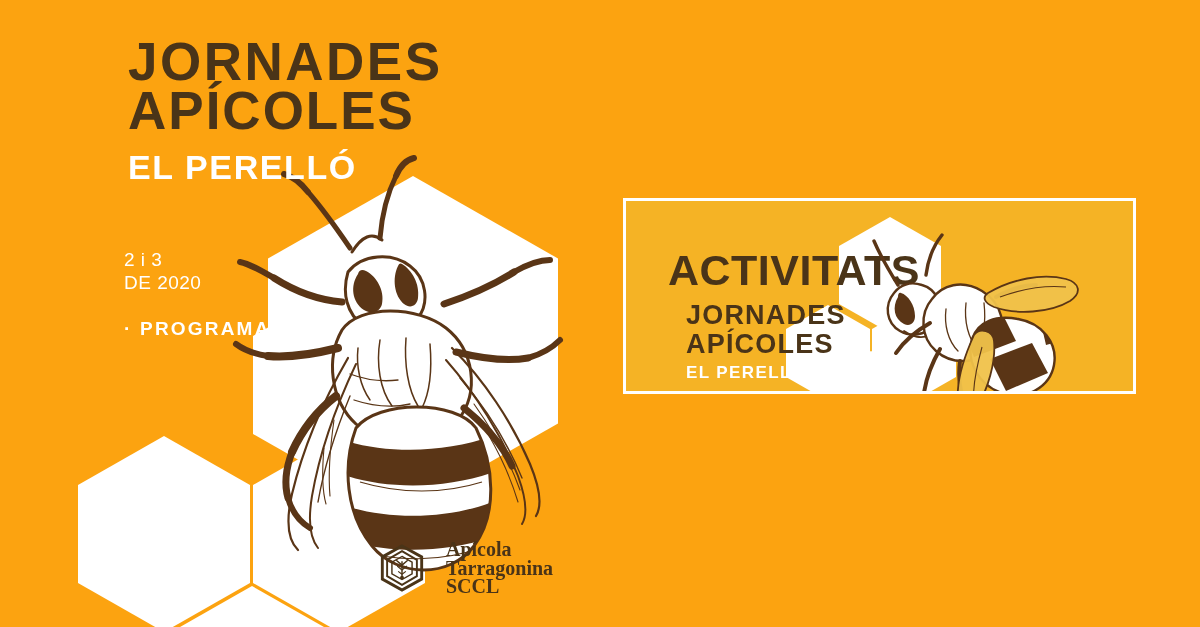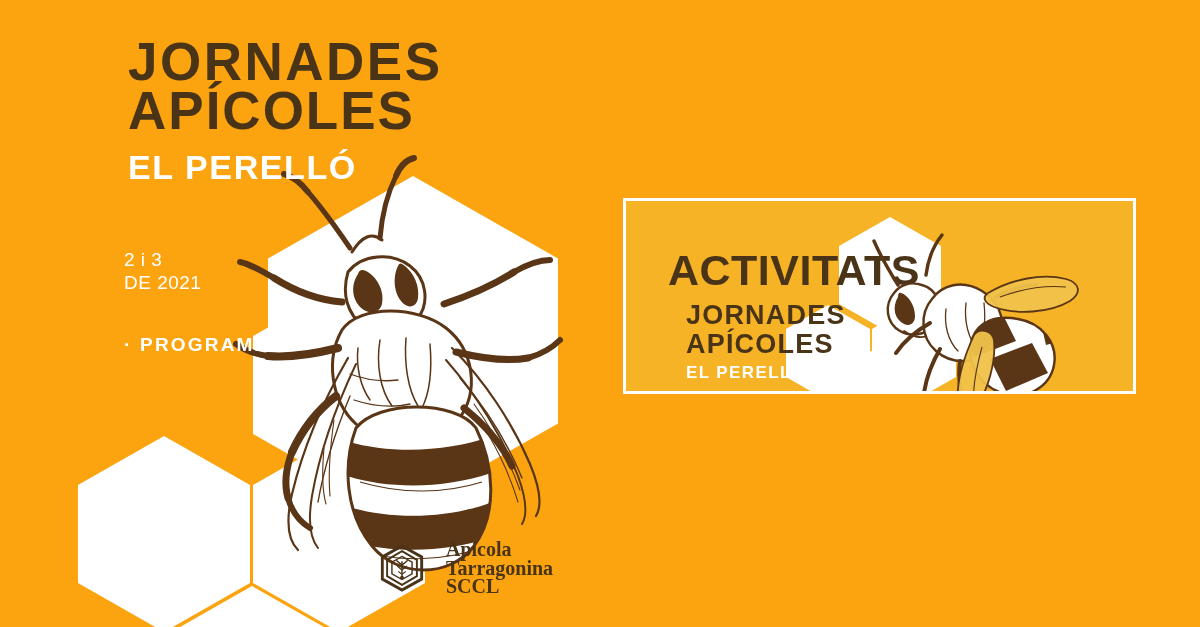--- a/index.html
+++ b/index.html
@@ -22,21 +22,21 @@
     letter-spacing:1.6px;margin-top:12px;white-space:nowrap;
   }
 
   
   .date-block{position:absolute;left:124px;top:248px;z-index:40;}
   .d-line{
     color:#FFFFFF;font-size:19px;font-weight:normal;
     letter-spacing:.5px;line-height:1.22;white-space:nowrap;
   }
   .programa{
-    margin-top:40px;color:#FFFFFF;font-size:19px;
+    margin-top:24px;color:#FFFFFF;font-size:19px;
     font-weight:bold;letter-spacing:2.2px;white-space:nowrap;
   }
 
   
   .hex{
     position:absolute;background:#FFFFFF;
     clip-path:polygon(50% 0%,100% 25%,100% 75%,50% 100%,0% 75%,0% 25%);
   }
 
   
@@ -182,21 +182,21 @@
   </svg>
 
   <div class="title-block">
     <div class="t-line l1">JORNADES</div>
     <div class="t-line l2">APÍCOLES</div>
     <div class="t-sub">EL PERELLÓ</div>
   </div>
 
   <div class="date-block">
     <div class="d-line">2 i 3</div>
-    <div class="d-line">DE 2021</div>
+    <div class="d-line">DE 2020</div>
     <div class="programa">· PROGRAMA ·</div>
   </div>
 
   <div class="logo-wrap">
     <svg class="logo-mark" viewBox="0 0 100 100">
       <g fill="none" stroke="#4A3418">
         <polygon points="50,4 91,27 91,73 50,96 9,73 9,27" stroke-width="6"></polygon>
         <polygon points="50,15 81,33 81,67 50,85 19,67 19,33" stroke-width="4"></polygon>
         <polygon points="50,26 71,38 71,62 50,74 29,62 29,38" stroke-width="3"></polygon>
         <path d="M50 36 L50 70" stroke-width="3"></path>

